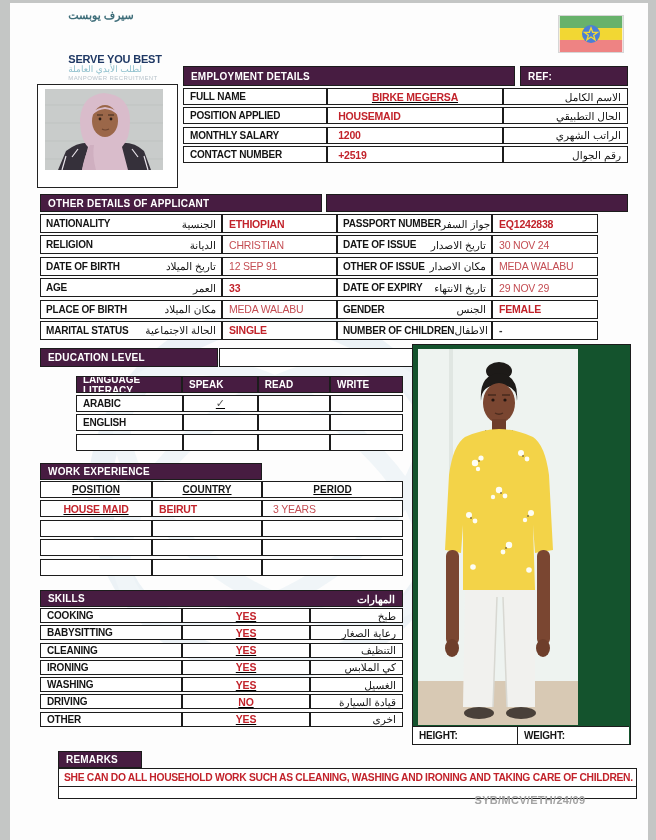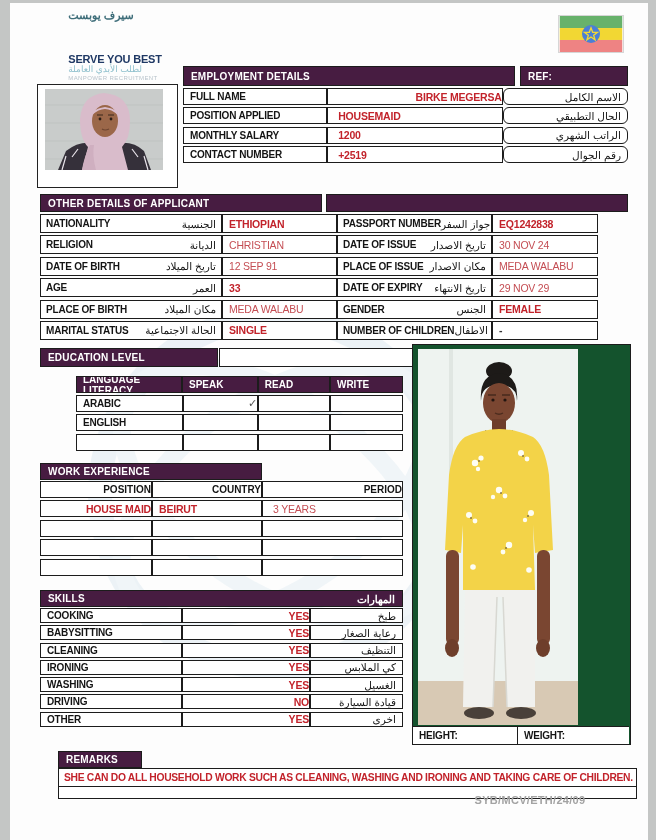--- a/index.html
+++ b/index.html
@@ -11,28 +11,28 @@
        align-items:center;padding:0 7px;border:1px solid #1c1c1c;box-sizing:border-box;
        letter-spacing:.2px;}
   .row{display:flex;margin-bottom:2.4px;}
   .cell{border:1.2px solid #1c1c1c;box-sizing:border-box;display:flex;align-items:center;
         background:#fff;overflow:hidden;position:relative;}
   .lbl{font-weight:bold;font-size:10px;color:#141414;letter-spacing:-.2px;white-space:nowrap;}
   .ar{font-size:10.5px;direction:rtl;color:#141414;white-space:nowrap;}
   .val{font-size:10.5px;font-weight:bold;color:#c2232b;letter-spacing:-.2px;white-space:nowrap;}
   .val.light{font-weight:normal;color:#c44d53;}
   .val.dark{color:#333;}
-  .center{justify-content:flex-end;}
+  .center{justify-content:center;text-decoration:underline;}
   .ar-cell{justify-content:flex-end;padding-right:6px;}
   .pl{padding-left:6px;}
   .pl2{padding-left:10px;}
   .spread{justify-content:space-between;padding:0 5px;}
   
   .emp .cell{height:17px;}
-  .emp .c1{width:152px;} .emp .c2{width:185px;} .emp .c3{width:132px;border-radius:6px;}
+  .emp .c1{width:152px;} .emp .c2{width:185px;} .emp .c3{width:132px;}
   
   .od .cell{height:19px;}
   .od .c1{width:182px;} .od .c2{width:115px;} .od .c3{width:155px;} .od .c4{width:106px;}
   
   .lang .cell{height:17px;}
   .lang .c1{width:118px;} .lang .c2{width:84px;} .lang .c3{width:80px;} .lang .c4{width:81px;}
   .lang .hcell{background:#471c41;color:#fff;font-weight:bold;font-size:10px;border:1px solid #1c1c1c;}
   
   .work .cell{height:17px;}
   .work .c1{width:112px;} .work .c2{width:110px;} .work .c3{width:141px;}
@@ -198,21 +198,21 @@
     </div>
     <div class="row">
       <div class="cell c1 spread">
           <span class="lbl">DATE OF BIRTH</span>
           <span class="ar">تاريخ الميلاد</span>
         </div>
       <div class="cell c2 pl">
           <span class="val light">12 SEP 91</span>
         </div>
       <div class="cell c3 spread">
-          <span class="lbl">PLACE OF ISSUE</span>
+          <span class="lbl">OTHER OF ISSUE</span>
           <span class="ar">مكان الاصدار</span>
         </div>
       <div class="cell c4 pl">
           <span class="val light">MEDA WALABU</span>
         </div>
     </div>
     <div class="row">
       <div class="cell c1 spread">
           <span class="lbl">AGE</span>
           <span class="ar">العمر</span>

